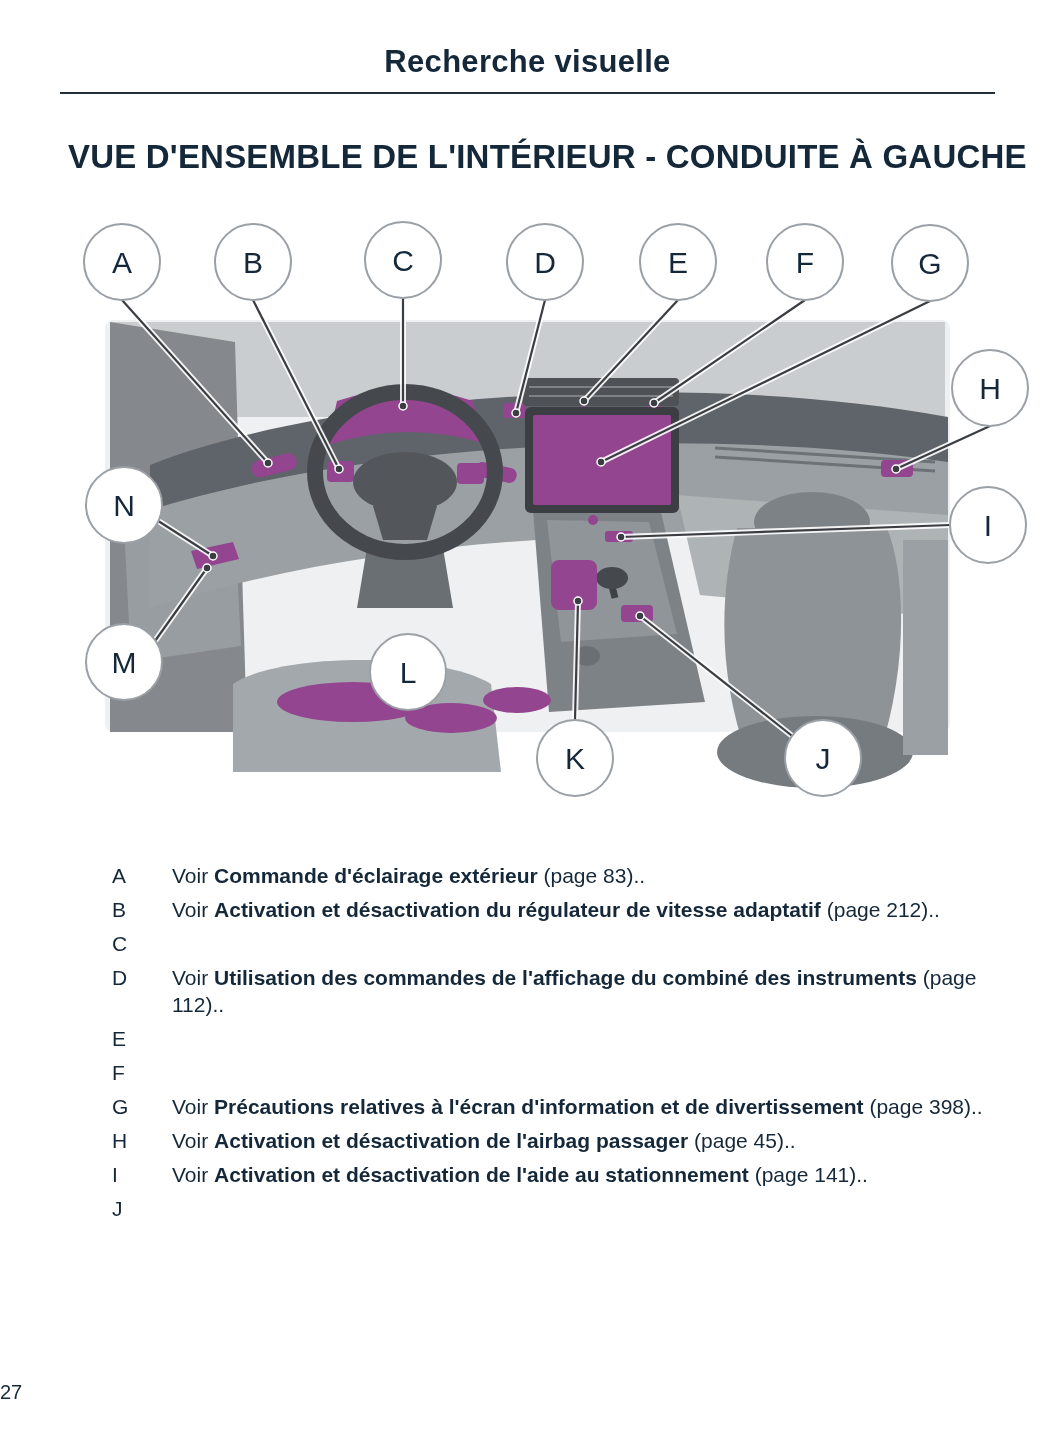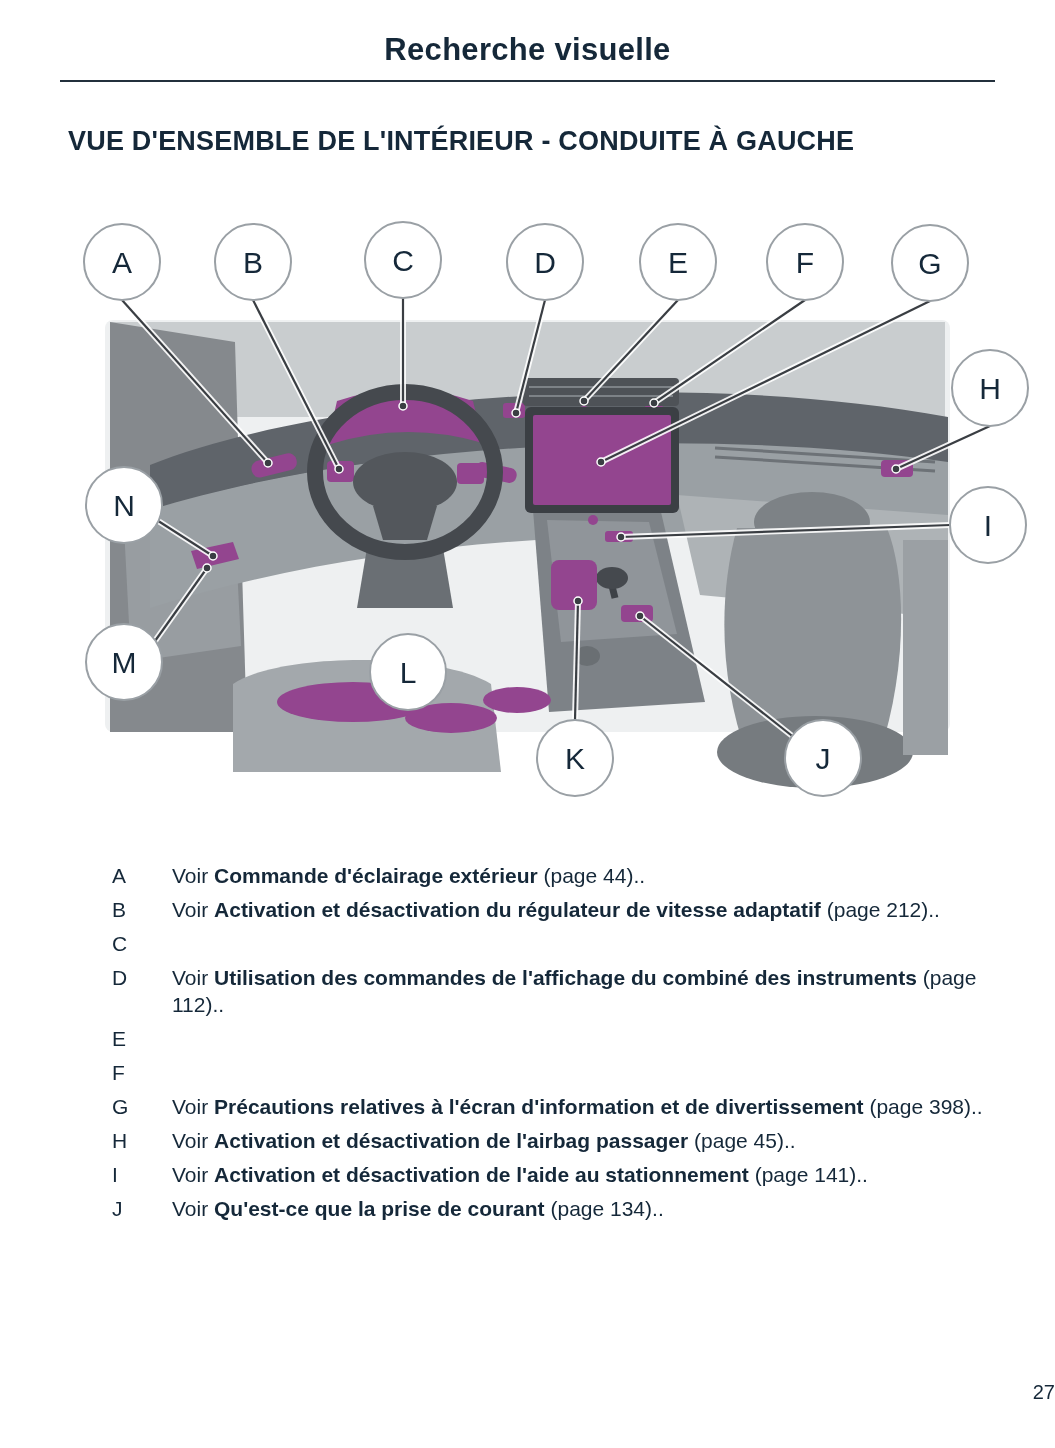--- a/index.html
+++ b/index.html
@@ -4,33 +4,33 @@
 <style>
   * { margin:0; padding:0; box-sizing:border-box; }
   html,body { width:1055px; height:1448px; background:#ffffff; }
   body {
     position:relative;
     font-family:"Liberation Sans", sans-serif;
     color:#152839;
     overflow:hidden;
   }
   .header-title {
-    padding-top:32px;
+    padding-top:44px;
     text-align:center;
     font-size:31px;
     font-weight:bold;
     letter-spacing:.3px;
   }
   .header-rule {
     margin:12px 60px 0 60px;
     border-bottom:2px solid #23303c;
   }
   .section-title {
     margin:44px 0 0 68px;
-    font-size:27px;
+    font-size:33px;
     font-weight:bold;
     letter-spacing:.2px;
   }
   .diagram {
     position:absolute;
     left:55px; top:210px;
     width:985px; height:600px;
   }
   .diagram svg { overflow:visible; display:block; }
   .hl, .hl * { fill:var(--hl,#93458f); }
@@ -51,21 +51,21 @@
     display:flex;
     font-size:21px;
     line-height:27px;
     margin-bottom:7px;
   }
   .ref-label { flex:0 0 60px; }
   .ref-text b { font-weight:bold; }
   .page-number {
     position:absolute;
     left:0; right:0; bottom:44px;
-    text-align:right;
+    text-align:left;
     font-size:20px;
     margin-top:25px;
   }
 </style>
 </head>
 <body>
 
 <div class="page">
 
   <h1 class="header-title">Recherche visuelle</h1>
@@ -246,21 +246,21 @@
             <circle cx="69" cy="295" r="38"></circle>
             <text x="69" y="306">N</text>
           </g>
       </g>
     </svg>
   </div>
 
   <ul class="ref-list">
     <li class="ref-item">
       <span class="ref-label">A</span>
-      <span class="ref-text"><span>Voir</span> <b>Commande d'éclairage extérieur</b> <span>(page 44)..</span></span>
+      <span class="ref-text"><span>Voir</span> <b>Commande d'éclairage extérieur</b> <span>(page 83)..</span></span>
     </li>
     <li class="ref-item">
       <span class="ref-label">B</span>
       <span class="ref-text"><span>Voir</span> <b>Activation et désactivation du régulateur de vitesse adaptatif</b> <span>(page 212)..</span></span>
     </li>
     <li class="ref-item">
       <span class="ref-label">C</span>
     </li>
     <li class="ref-item">
       <span class="ref-label">D</span>
@@ -279,19 +279,18 @@
     <li class="ref-item">
       <span class="ref-label">H</span>
       <span class="ref-text"><span>Voir</span> <b>Activation et désactivation de l'airbag passager</b> <span>(page 45)..</span></span>
     </li>
     <li class="ref-item">
       <span class="ref-label">I</span>
       <span class="ref-text"><span>Voir</span> <b>Activation et désactivation de l'aide au stationnement</b> <span>(page 141)..</span></span>
     </li>
     <li class="ref-item">
       <span class="ref-label">J</span>
-      <span class="ref-text"><span>Voir</span> <b>Qu'est-ce que la prise de courant</b> <span>(page 134)..</span></span>
     </li>
   </ul>
 
   <div class="page-number">27</div>
 
 </div>
 
 </body></html>

